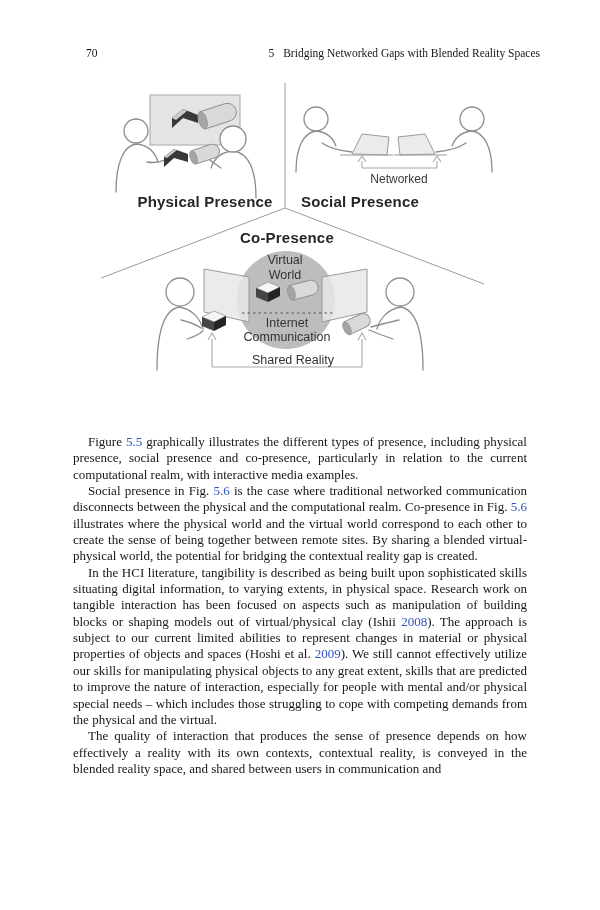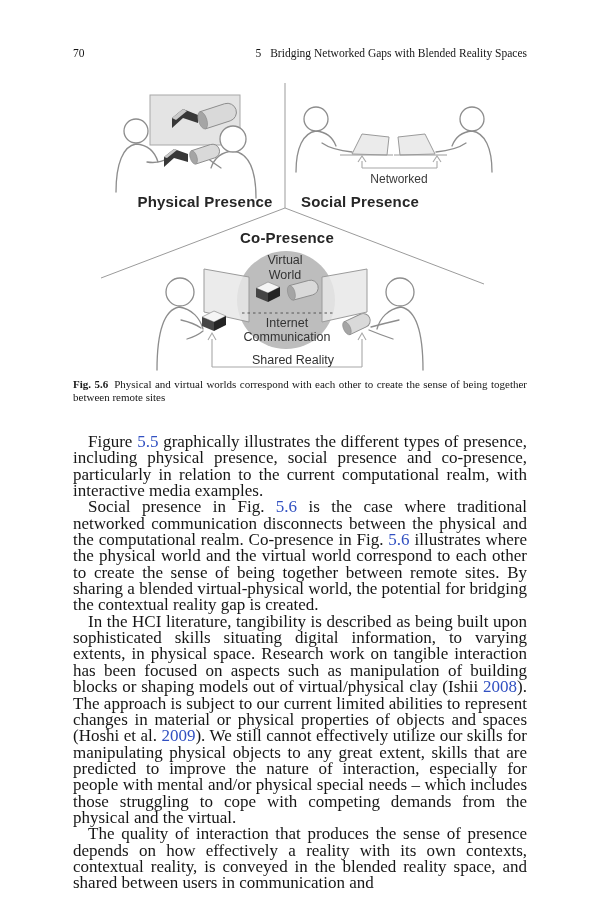--- a/index.html
+++ b/index.html
@@ -6,34 +6,34 @@
     --link:#3150c1; --line:#9b9b9b; --circle-fill:#bdbdbd;
     --panel-fill:#e7e7e7; --screen-fill:#e4e4e4; --ink:#161616;
   }
   html,body{margin:0;padding:0;background:#ffffff;}
   .page{
     position:relative; width:600px; height:910px; background:#fff;
     font-family:"Liberation Serif", serif; color:var(--ink);
     overflow:hidden;
   }
   .header{
-    position:absolute; top:46px; left:73px; width:454px;
+    position:absolute; top:46px; left:86px; width:454px;
     display:flex; justify-content:space-between;
     font-size:11.5px; line-height:14px;
   }
   .rh-num{margin-right:9px;}
   .figure-svg{position:absolute; left:75px; top:80px;}
   .caption{
     position:absolute; top:378px; left:73px; width:454px; margin:0;
     font-size:11px; line-height:13.2px; text-align:justify;
   }
   .cap-label{font-weight:bold; padding-right:6px;}
   .bodytext{
     position:absolute; top:434px; left:73px; width:454px;
-    font-size:17px; line-height:16.35px; text-align:justify;
+    font-size:13px; line-height:16.35px; text-align:justify;
   }
   .bodytext p{margin:0; text-indent:15px;}
   .link{color:var(--link); cursor:pointer;}
   .it{}
   
   .ln{stroke:var(--line); stroke-width:1; fill:none;}
   .screen{fill:var(--screen-fill); stroke:#a8a8a8; stroke-width:1;}
   .panel{fill:var(--panel-fill); fill-opacity:.85; stroke:var(--line); stroke-width:1;}
   .vcircle{fill:var(--circle-fill);}
   .head{fill:#fff; stroke:#8d8d8d; stroke-width:1.3;}
@@ -171,23 +171,20 @@
       </g>
 
       <g>
         <path class="br" d="M137,287 L287,287 M137,287 L137,259 M287,287 L287,259"></path>
         <path class="br" d="M133,260 L137,253 L141,260 M283,260 L287,253 L291,260"></path>
       </g>
       <text class="mlabel" x="218" y="284">Shared Reality</text>
     </g>
   </svg>
 
-  <p class="caption">
-    <span class="cap-label">Fig. 5.6</span><span>Physical and virtual worlds correspond with each other to create the sense of being together between remote sites</span>
-  </p>
 
   <div class="bodytext">
     <p><span>Figure </span><span class="link">5.5</span><span> graphically illustrates the different types of presence, including physical presence, social presence and co-presence, particularly in relation to the current computational realm, with interactive media examples.</span></p>
     <p><span>Social presence in Fig. </span><span class="link">5.6</span><span> is the case where traditional networked communication disconnects between the physical and the computational realm. Co-presence in Fig. </span><span class="link">5.6</span><span> illustrates where the physical world and the virtual world correspond to each other to create the sense of being together between remote sites. By sharing a blended virtual-physical world, the potential for bridging the contextual reality gap is created.</span></p>
     <p><span>In the HCI literature, tangibility is described as being built upon sophisticated skills situating digital information, to varying extents, in physical space. Research work on tangible interaction has been focused on aspects such as manipulation of building blocks or shaping models out of virtual/physical clay (Ishii </span><span class="link">2008</span><span>). The approach is subject to our current limited abilities to represent changes in material or physical properties of objects and spaces (Hoshi et al. </span><span class="link">2009</span><span>). We still cannot effectively utilize our skills for manipulating physical objects to any great extent, skills that are predicted to improve the nature of interaction, especially for people with mental and/or physical special needs – which includes those struggling to cope with competing demands from the physical and the virtual.</span></p>
     <p><span>The quality of interaction that produces the sense of presence depends on how effectively a reality with its own contexts, </span><span class="it">contextual reality</span><span>, is conveyed in the blended reality space, and shared between users in communication and</span></p>
   </div>
 
 </div>
 

